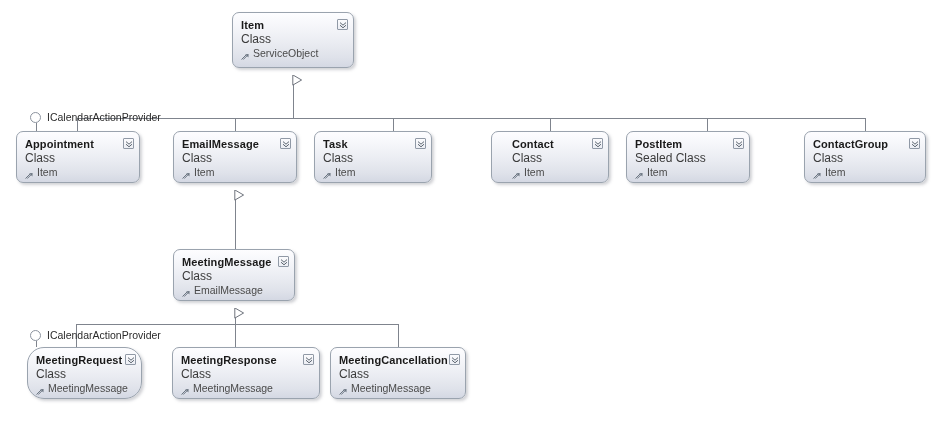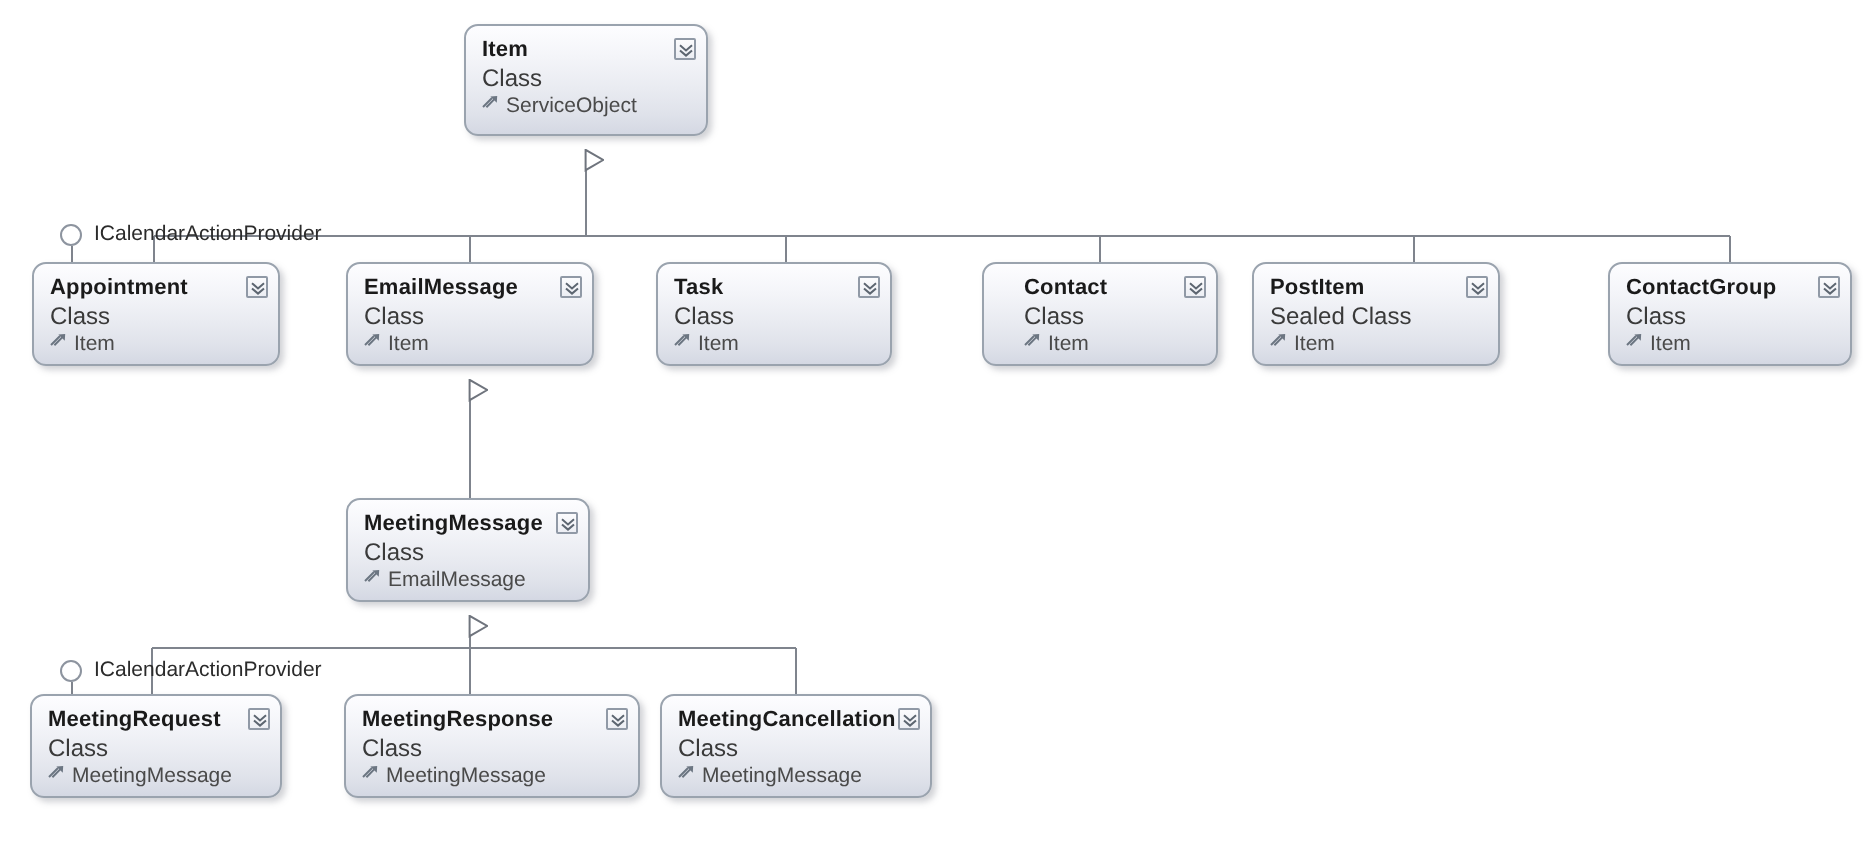--- a/index.html
+++ b/index.html
@@ -64,21 +64,21 @@
     color: #3a3a3a;
     line-height: 14px;
     white-space: nowrap;
   }
   .class-box .cb-base {
     font-size: 10.5px;
     color: #4a4a4a;
     line-height: 14px;
     white-space: nowrap;
     display: flex;
-    align-items: flex-start;
+    align-items: flex-end;
     gap: 3px;
   }
   .cb-base .base-arrow {
     display: inline-block;
     width: 9px;
     height: 9px;
     flex: 0 0 auto;
     position: relative;
     top: 0px;
   }
@@ -224,21 +224,21 @@
       </span>
       <span>Item</span>
     </div>
     <span class="cb-expander">
       <svg width="8" height="8" viewBox="0 0 8 8">
         <path d="M1 1.6 L4 4.2 L7 1.6 M1 4.2 L4 6.8 L7 4.2" stroke="#5d6671" stroke-width="1" fill="none"></path>
       </svg>
     </span>
   </div>
 
-  <div class="class-box" style="left:328px; top:131px; width:118px; height:52px;">
+  <div class="class-box" style="left:314px; top:131px; width:118px; height:52px;">
     <div class="cb-title">Task</div>
     <div class="cb-kind">Class</div>
     <div class="cb-base">
       <span class="base-arrow">
         <svg width="9" height="9" viewBox="0 0 9 9">
           <path d="M0.5 6.5 L5 2 M2.2 6.6 L6.6 2.2" stroke="#6c7682" stroke-width="1" fill="none"></path>
           <path d="M4.2 1.2 L7.6 1.0 L7.4 4.4 Z" fill="#6c7682"></path>
         </svg>
       </span>
       <span>Item</span>
@@ -319,21 +319,21 @@
       </span>
       <span>EmailMessage</span>
     </div>
     <span class="cb-expander">
       <svg width="8" height="8" viewBox="0 0 8 8">
         <path d="M1 1.6 L4 4.2 L7 1.6 M1 4.2 L4 6.8 L7 4.2" stroke="#5d6671" stroke-width="1" fill="none"></path>
       </svg>
     </span>
   </div>
 
-  <div class="class-box" style="left:15px; top:347px; width:126px; height:52px;">
+  <div class="class-box" style="left:27px; top:347px; width:115px; height:52px;border-radius:17px;">
     <div class="cb-title">MeetingRequest</div>
     <div class="cb-kind">Class</div>
     <div class="cb-base">
       <span class="base-arrow">
         <svg width="9" height="9" viewBox="0 0 9 9">
           <path d="M0.5 6.5 L5 2 M2.2 6.6 L6.6 2.2" stroke="#6c7682" stroke-width="1" fill="none"></path>
           <path d="M4.2 1.2 L7.6 1.0 L7.4 4.4 Z" fill="#6c7682"></path>
         </svg>
       </span>
       <span>MeetingMessage</span>

